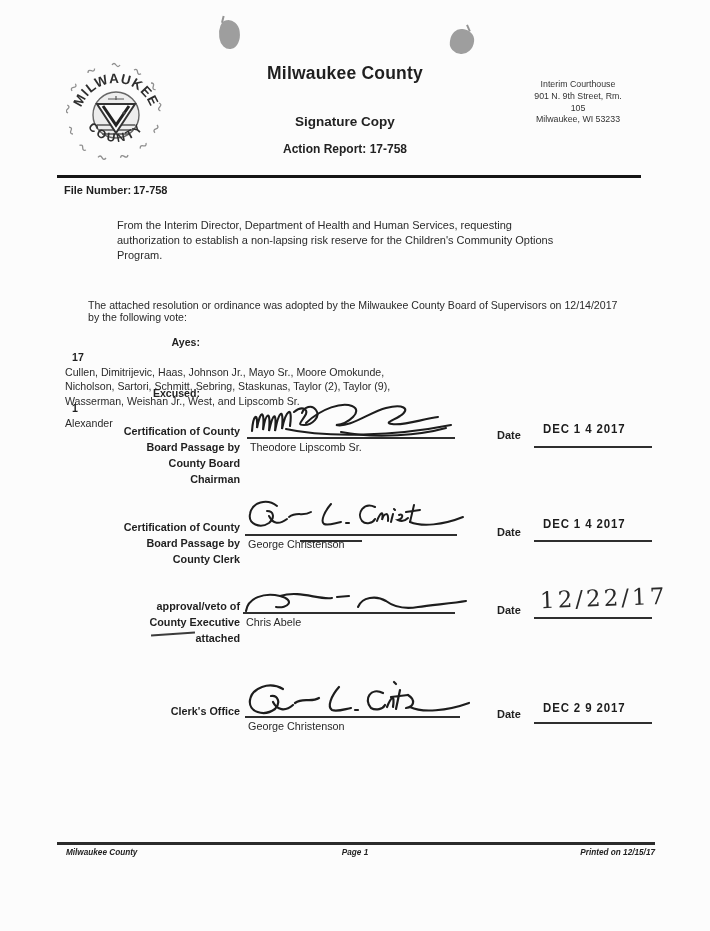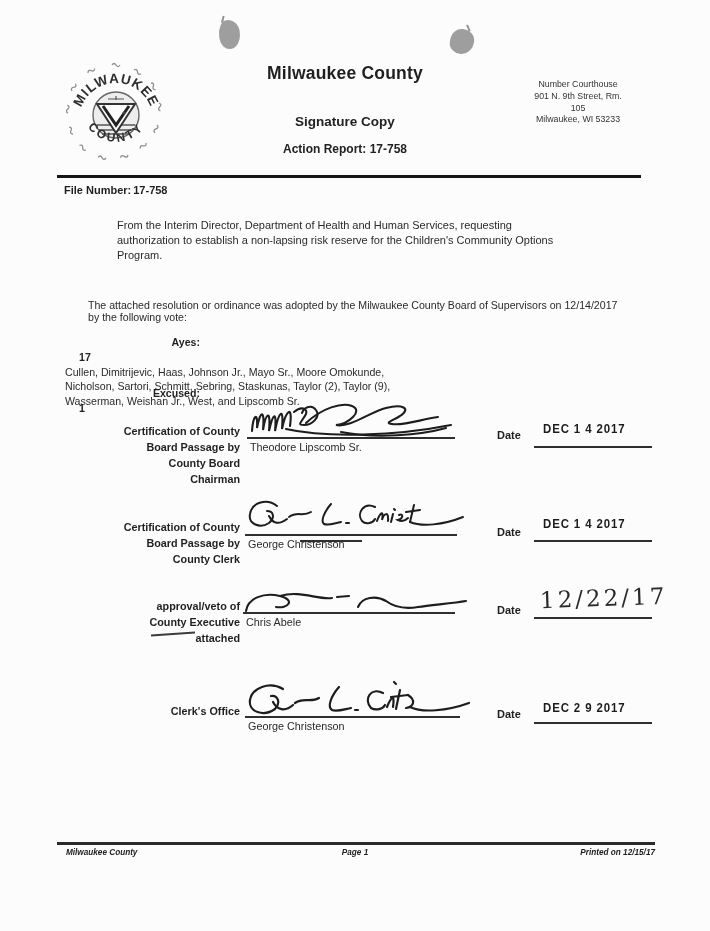--- a/index.html
+++ b/index.html
@@ -28,21 +28,21 @@
 
   .rule-top{position:absolute; left:57px; top:175px; width:584px; height:3px; background:#161616;}
   .file-number{position:absolute; left:64px; top:184px; font-size:11px; font-weight:bold; color:#1f1f1f;}
   .file-number .fn-value{margin-left:2px;}
 
   .para-summary{position:absolute; left:117px; top:218px; width:452px; font-size:11px; line-height:15.2px;}
   .para-adoption{position:absolute; left:88px; top:299px; width:534px; font-size:10.6px; line-height:12px;}
 
   .vote-row{position:absolute; left:60px; width:565px; display:flex; font-size:10.6px; line-height:14.8px;flex-direction:column;}
   .vote-row .vl{width:140px; text-align:right; font-weight:bold; flex:none; color:#1f1f1f;}
-  .vote-row .vc{width:20px; margin-left:19px; flex:none; font-weight:bold; color:#1f1f1f;}
+  .vote-row .vc{width:20px; margin-left:12px; flex:none; font-weight:bold; color:#1f1f1f;}
   .vote-row .vn{margin-left:5px; width:345px;}
   .vote-ayes{top:335px;}
   .vote-excused{top:386px;}
 
   .sig-label{position:absolute; left:55px; width:185px; text-align:right;
              font-weight:bold; font-size:10.8px; line-height:16px; color:#1f1f1f;}
   .sig-label-0{top:423px;} .sig-label-1{top:519px;} .sig-label-2{top:598px;} .sig-label-3{top:703px;}
 
   .sigline{position:absolute; height:2px; background:#2f2f2f;}
   .sigline-0{left:247px; top:437px; width:208px;}
@@ -126,21 +126,21 @@
     </text>
   </svg>
 
   <div class="hdr">
     <div class="hdr-title">Milwaukee County</div>
     <div class="hdr-subtitle">Signature Copy</div>
     <div class="hdr-report">Action Report: 17-758</div>
   </div>
 
   <div class="addr">
-    <div>Number Courthouse</div>
+    <div>Interim Courthouse</div>
     <div>901 N. 9th Street, Rm.</div>
     <div>105</div>
     <div>Milwaukee, WI 53233</div>
   </div>
 
   <div class="rule-top"></div>
 
   <div class="file-number">
     <span class="fn-label">File Number:</span><span class="fn-value">17-758</span>
   </div>
@@ -150,20 +150,21 @@
   <div class="para-adoption">The attached resolution or ordinance was adopted by the Milwaukee County Board of Supervisors on 12/14/2017 by the following vote:</div>
 
   <div class="vote-row vote-ayes">
     <span class="vl">Ayes:</span>
     <span class="vc">17</span>
     <span class="vn">Cullen, Dimitrijevic, Haas, Johnson Jr., Mayo Sr., Moore Omokunde, Nicholson, Sartori, Schmitt, Sebring, Staskunas, Taylor (2), Taylor (9), Wasserman, Weishan Jr., West, and Lipscomb Sr.</span>
   </div>
   <div class="vote-row vote-excused">
     <span class="vl">Excused:</span>
     <span class="vc">1</span>
+    <span class="vn">Alexander</span>
   </div>
 
   <div class="sig-label sig-label-0">
     <div>Certification of County</div>
     <div>Board Passage by</div>
     <div>County Board</div>
     <div>Chairman</div>
   </div>
   <svg class="sigsvg sigsvg-0" width="215" height="40" viewBox="0 0 215 40">
     <g fill="none" stroke="#1d1d1d" stroke-width="2.1" stroke-linecap="round">

